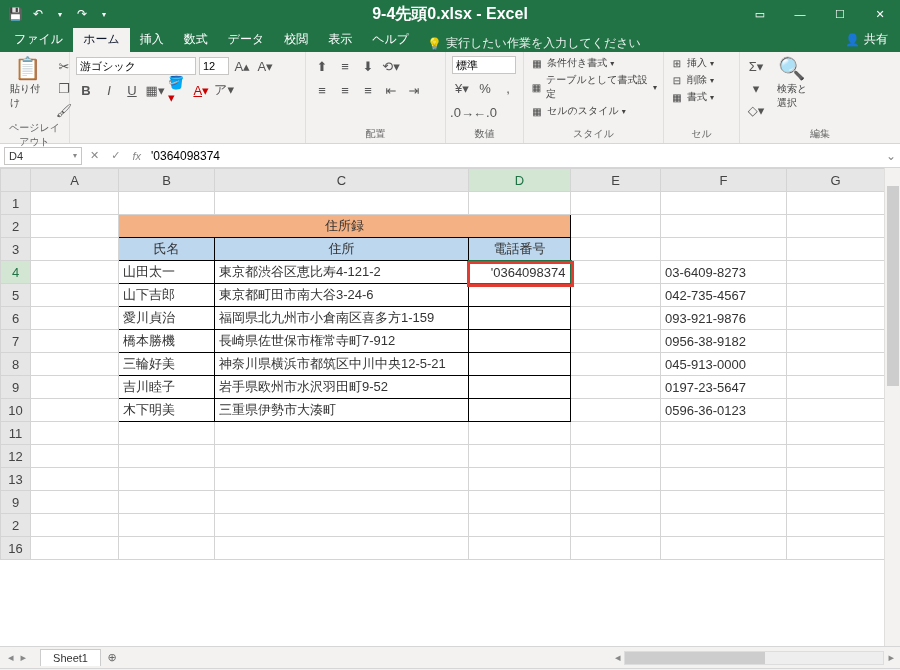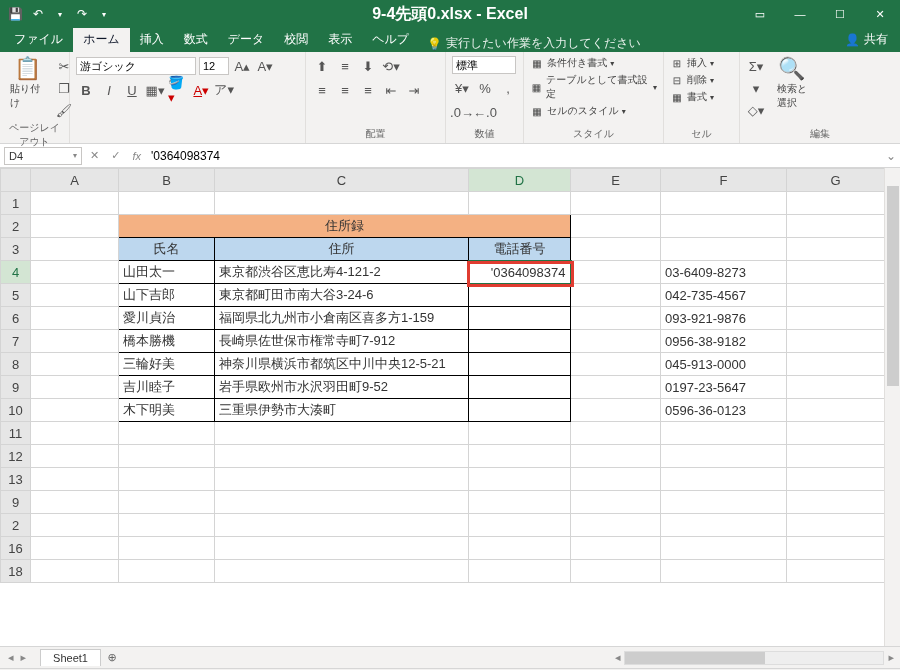--- a/index.html
+++ b/index.html
@@ -419,30 +419,20 @@
     <tr>
           <th class="rowh">16</th>
           <td></td>
           <td></td>
           <td></td>
           <td></td>
           <td></td>
           <td></td>
           <td></td>
         </tr>
-    <tr>
-          <th class="rowh">18</th>
-          <td></td>
-          <td></td>
-          <td></td>
-          <td></td>
-          <td></td>
-          <td></td>
-          <td></td>
-        </tr>
   </tbody>
     </table>
   <div class="redbox" style="left:467px;top:93px;width:107px;height:26px"></div>
   <div class="vscroll">
       <div class="thumb"></div>
     </div>
 </div>
 
 <div class="sheetbar">
   <span class="nav">◂ ▸</span>

